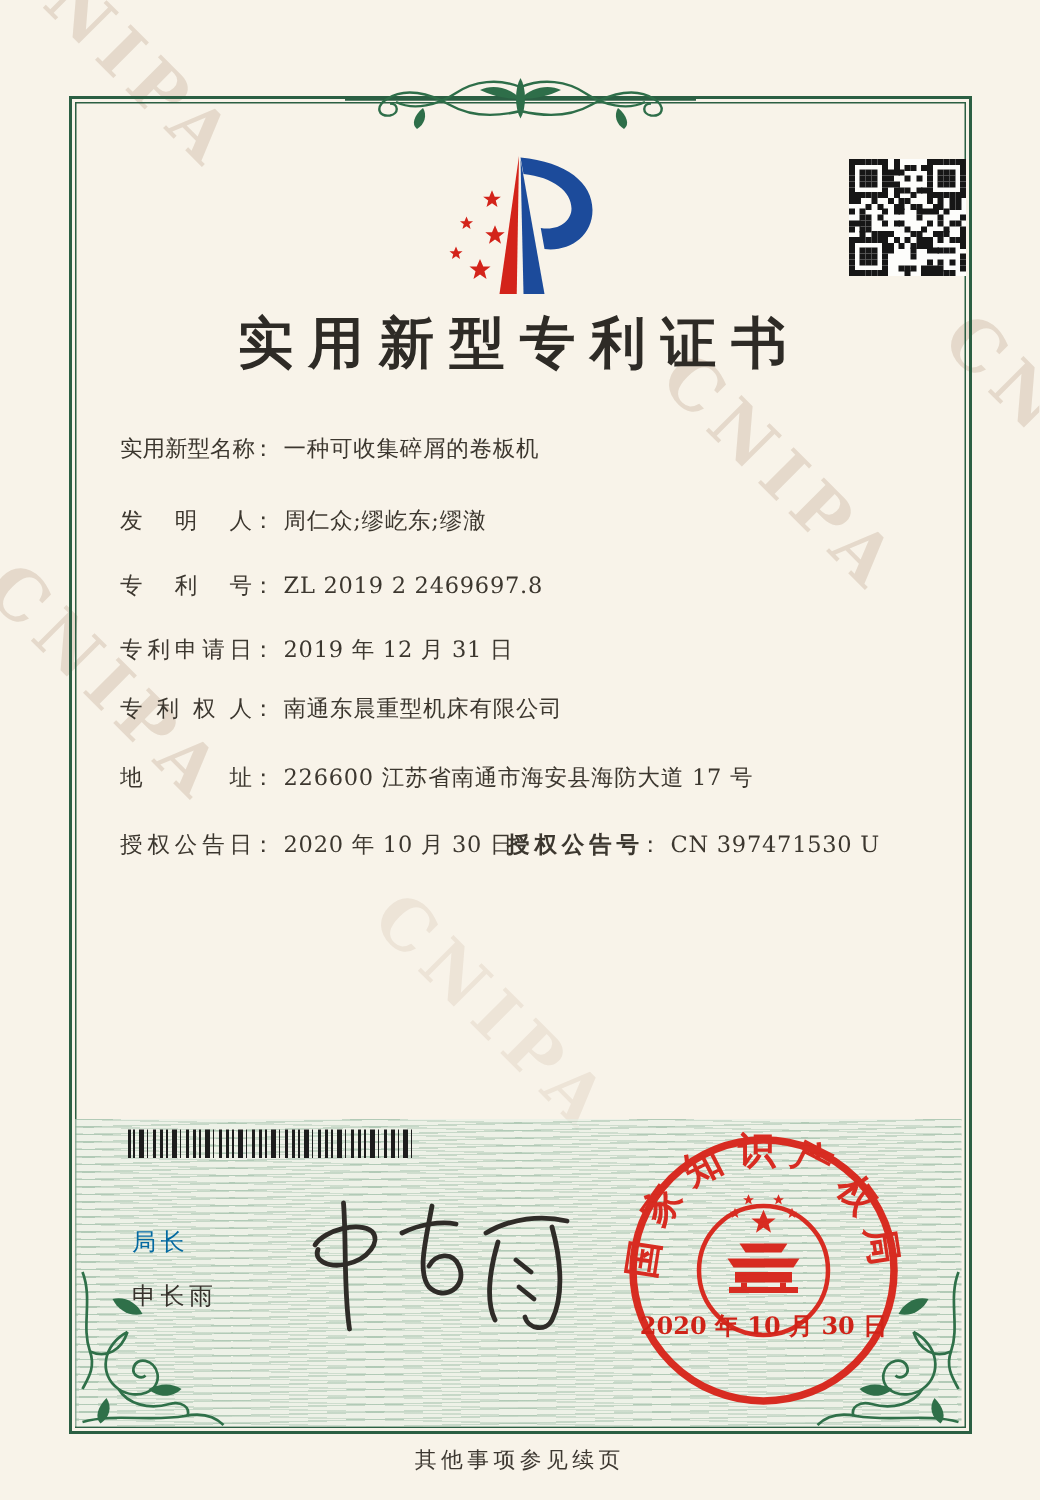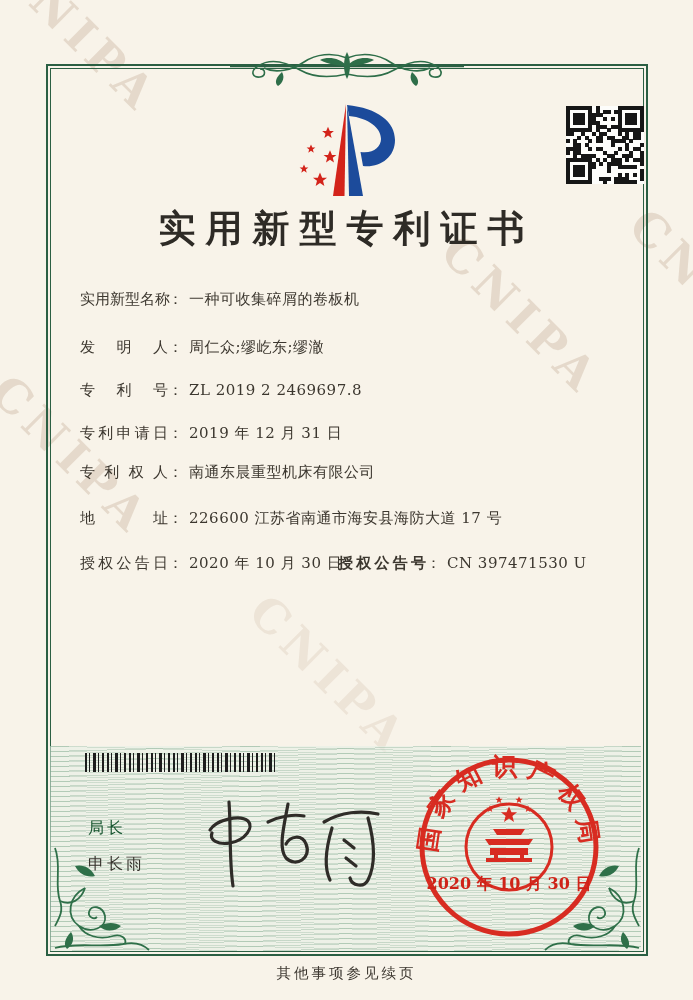--- a/index.html
+++ b/index.html
@@ -47,21 +47,21 @@
   
   .guilloche{position:absolute;left:50px;top:746px;width:591px;height:205px;
     background-color:rgba(228,238,229,0.55);
     background-image:repeating-linear-gradient(178.5deg,rgba(125,168,140,0.35) 0 1px,transparent 1px 5px),
                      repeating-linear-gradient(181.5deg,rgba(125,168,140,0.28) 0 1px,transparent 1px 5px);}
   .barcode{position:absolute;left:85px;top:753px;width:193px;height:19px;
     background-image:repeating-linear-gradient(90deg,
       #1d1d1d 0 2px,transparent 2px 4px,#1d1d1d 4px 5px,transparent 5px 8px,
       #1d1d1d 8px 11px,transparent 11px 13px,#1d1d1d 13px 14px,transparent 14px 17px,
       #1d1d1d 17px 19px,transparent 19px 22px);}
-  .bureau-title{position:absolute;left:88px;top:818px;font-size:16px;letter-spacing:3px;color:#14532d;}
+  .bureau-title{position:absolute;left:88px;top:818px;font-size:16px;letter-spacing:3px;color:#0369a1;}
   .bureau-name{position:absolute;left:88px;top:854px;font-size:16px;letter-spacing:3px;color:#36322c;}
   .signature{position:absolute;left:196px;top:788px;}
   .seal{position:absolute;left:414px;top:752px;opacity:0.96;}
   .seal-date{position:absolute;left:414px;top:874px;width:190px;text-align:center;
     font-size:16px;font-weight:700;color:#cf2318;white-space:nowrap;}
   .page-num{position:absolute;left:46px;top:922px;width:598px;text-align:center;
     font-size:13.5px;letter-spacing:2px;color:#3c372f;}
   .footer-note{position:absolute;left:0;top:964px;width:693px;text-align:center;
     font-size:14.5px;letter-spacing:3px;color:#3d3831;}
   svg{display:block;}

